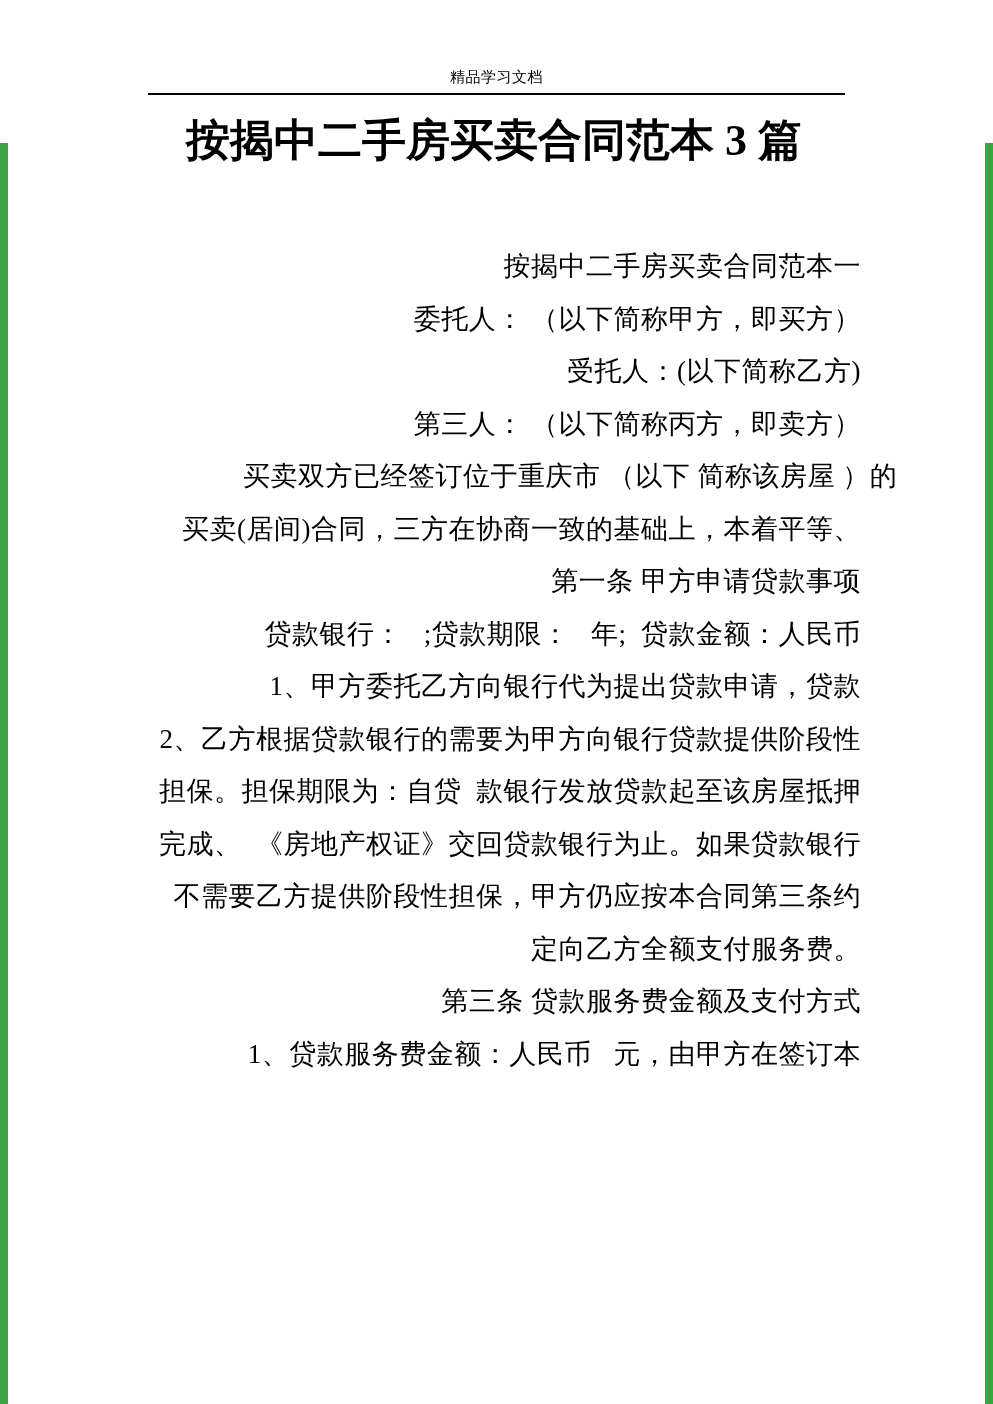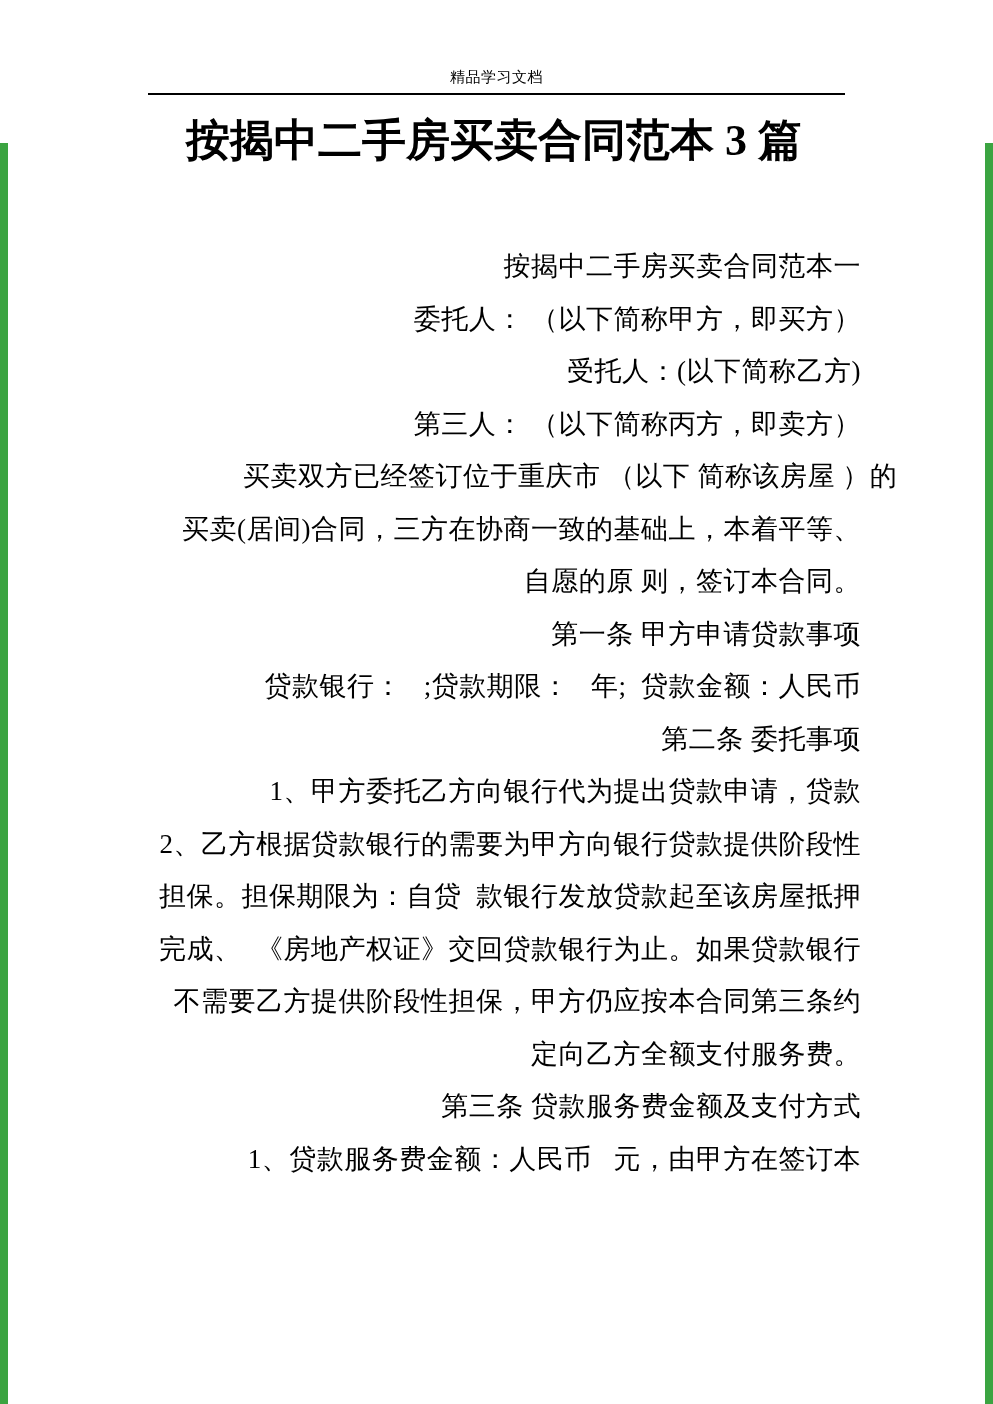--- a/index.html
+++ b/index.html
@@ -72,24 +72,22 @@
 
 <div class="doc-title">按揭中二手房买卖合同范本 3 篇</div>
 
 <div class="doc-body">
   <div class="line indent">按揭中二手房买卖合同范本一</div>
   <div class="line indent">委托人： （以下简称甲方，即买方）</div>
   <div class="line indent">受托人：(以下简称乙方)</div>
   <div class="line indent">第三人： （以下简称丙方，即卖方）</div>
   <div class="line indent">买卖双方已经签订位于重庆市 （以下 简称该房屋 ）的</div>
   <div class="line">买卖(居间)合同，三方在协商一致的基础上，本着平等、</div>
-  <div class="line">自愿的原 则，签订本合同。</div>
   <div class="line indent">第一条 甲方申请贷款事项</div>
   <div class="line indent">贷款银行：   ;贷款期限：   年;  贷款金额：人民币</div>
-  <div class="line indent">第二条 委托事项</div>
   <div class="line indent">1、甲方委托乙方向银行代为提出贷款申请，贷款</div>
   <div class="line">2、乙方根据贷款银行的需要为甲方向银行贷款提供阶段性</div>
   <div class="line">担保。担保期限为：自贷  款银行发放贷款起至该房屋抵押</div>
   <div class="line">完成、  《房地产权证》交回贷款银行为止。如果贷款银行</div>
   <div class="line">不需要乙方提供阶段性担保，甲方仍应按本合同第三条约</div>
   <div class="line">定向乙方全额支付服务费。</div>
   <div class="line indent">第三条 贷款服务费金额及支付方式</div>
   <div class="line indent">1、贷款服务费金额：人民币   元，由甲方在签订本</div>
 </div>
 

